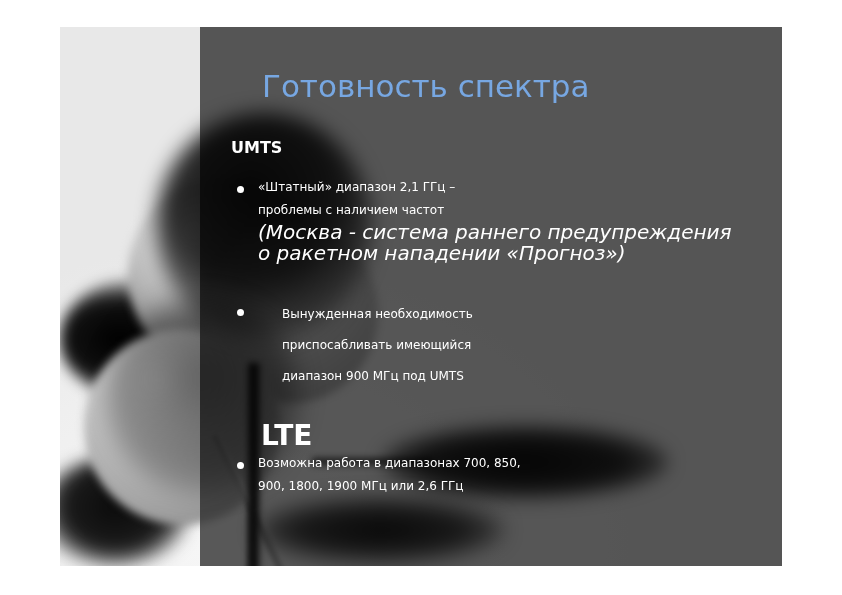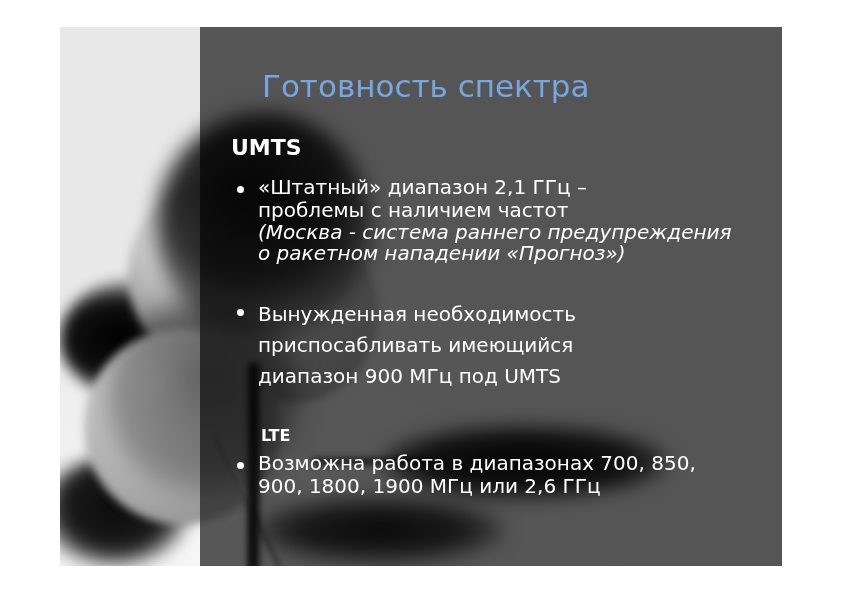--- a/index.html
+++ b/index.html
@@ -171,62 +171,62 @@
     font-size: 31px;
     line-height: 36px;
     color: #77a7e2;
     letter-spacing: 0px;
     white-space: nowrap;
     margin-left: 40px;
   }
 
   .section-head {
     position: absolute;
-    font-size: 22px;
+    font-size: 16px;
     font-weight: bold;
     color: #ffffff;
     line-height: 26px;
     white-space: nowrap;
   }
   #head-umts { left: 231px; top: 135px; }
-  #head-lte  { left: 261px; top: 423px; font-size: 16px; }
+  #head-lte  { left: 261px; top: 423px; font-size: 28px; }
 
   .bullet-row {
     position: absolute;
     display: flex;
     align-items: flex-start;
   }
   .bullet-dot {
     width: 7px;
     height: 7px;
     border-radius: 50%;
     background: #ffffff;
     flex: 0 0 auto;
     margin-top: 10px;
     margin-right: 14px;
   }
   .bullet-body {
     color: #ffffff;
   }
   .b-main {
-    font-size: 20px;
+    font-size: 12px;
     line-height: 23px;
     white-space: pre-line;
   }
   .b-note {
     font-size: 20px;
     line-height: 20px;
     font-style: italic;
     white-space: pre-line;
   }
 
   
   #bullet-1 { left: 237px; top: 176px; width: 560px; }
   
-  #bullet-2 { left: 237px; top: 299px; width: 500px; }
+  #bullet-2 { left: 237px; top: 299px; width: 500px; gap: 24px; }
   #bullet-2 .b-main { line-height: 31px; }
   
   #bullet-3 { left: 237px; top: 452px; width: 520px; }
 </style>
 </head>
 <body>
 
 <div id="slide">
 
   <div id="photo">

